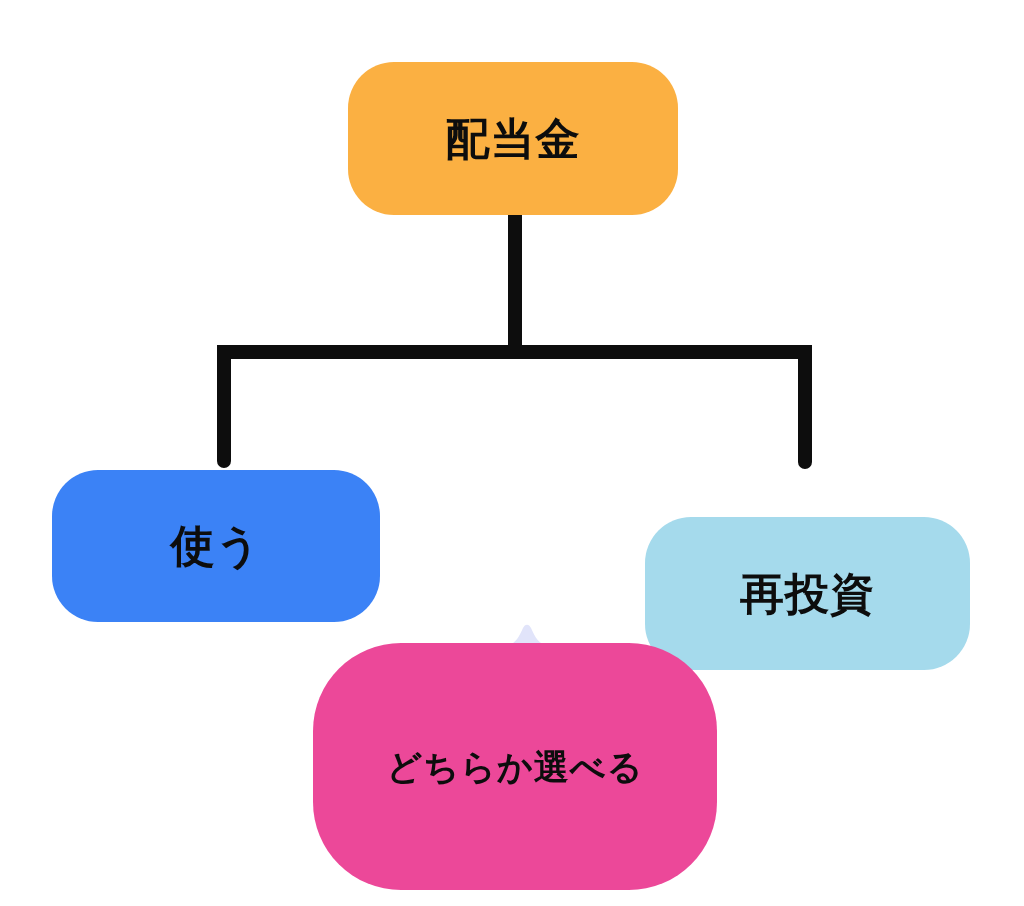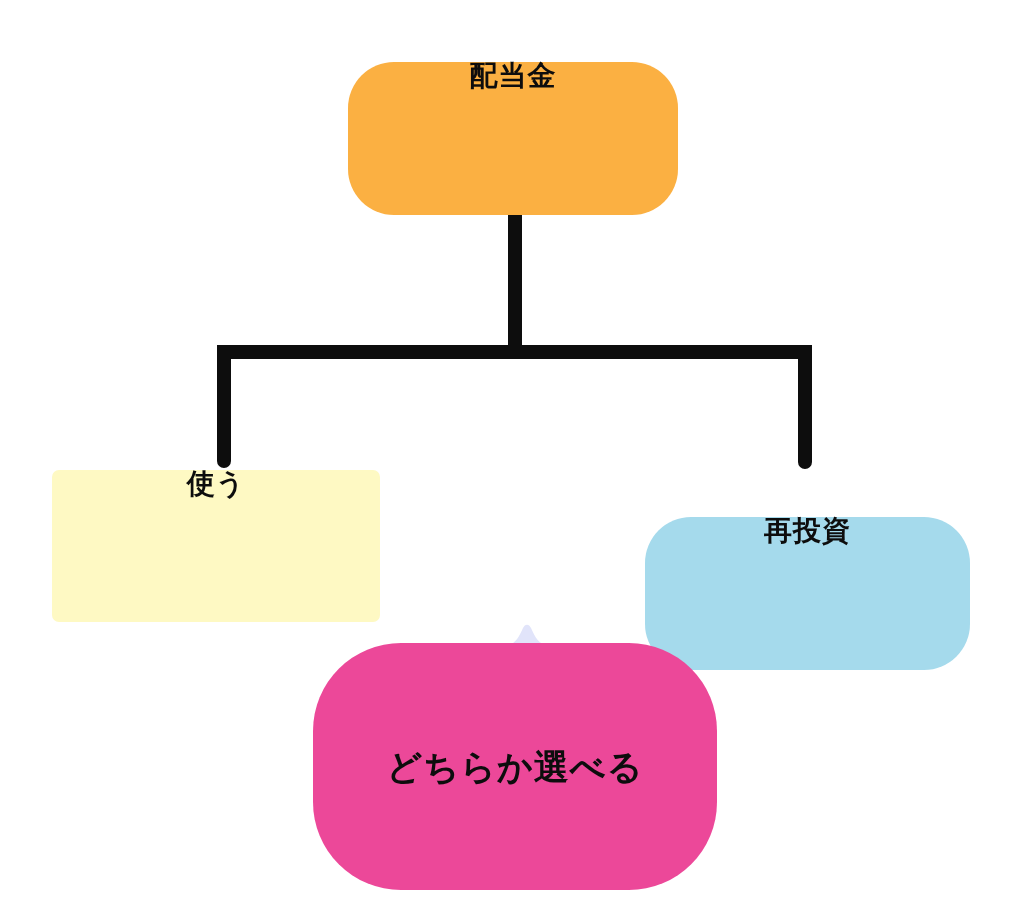--- a/index.html
+++ b/index.html
@@ -16,25 +16,25 @@
     font-family: "Liberation Sans", "DejaVu Sans", sans-serif;
   }
   svg.connectors {
     position: absolute;
     left: 0;
     top: 0;
   }
   .node {
     position: absolute;
     display: flex;
-    align-items: flex-start;
+    align-items: center;
     justify-content: center;
     border-radius: 46px;
     font-weight: 700;
-    font-size: 28px;
+    font-size: 44px;
     line-height: 1;
     color: #0d0d0d;
     letter-spacing: 1px;
   }
   .node-root  { left: 348px; top: 62px;  width: 330px; height: 153px; }
   .node-left  { left: 52px;  top: 470px; width: 328px; height: 152px; }
   .node-right { left: 645px; top: 469px; width: 325px; height: 153px; }
   .bubble-body {
     position: absolute;
     left: 313px;
@@ -64,21 +64,21 @@
 
   <svg class="connectors" width="1024" height="906" viewBox="0 0 1024 906">
     <path d="M515,214 L515,352" fill="none" stroke-width="14" stroke-linecap="round" stroke="#0d0d0d"></path>
     <path d="M224,461 L224,352 L805,352 L805,462" fill="none" stroke-width="14" stroke-linecap="round" stroke-linejoin="miter" stroke="#0d0d0d"></path>
   </svg>
 
   <div class="node node-root" style="background-color: rgb(251, 176, 66);">
     <span>配当金</span>
   </div>
 
-  <div class="node node-left" style="background-color: #fef9c3; border-radius: 7px;">
+  <div class="node node-left" style="background-color: #3b82f6;">
     <span>使う</span>
   </div>
 
   <div class="node node-right" style="background-color: rgb(165, 218, 236); margin-top: 48px;">
     <span>再投資</span>
   </div>
 
   <svg class="bubble-tail" width="44" height="25" viewBox="0 0 44 25">
     <path d="M0,25 C10,24 14,16 18,7 C20,2.5 24,2.5 26,7 C30,16 34,24 44,25 Z" fill="#E1E4FA"></path>
   </svg>

